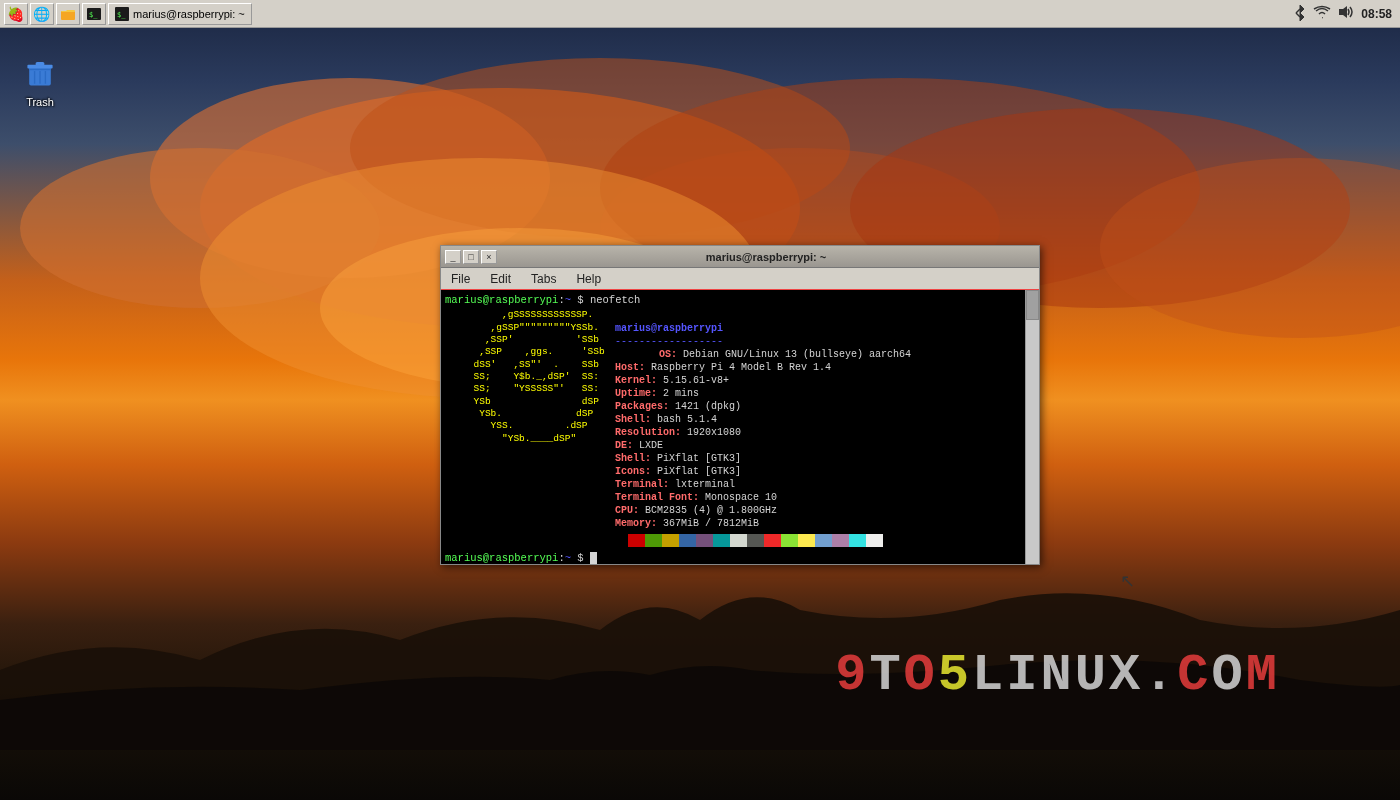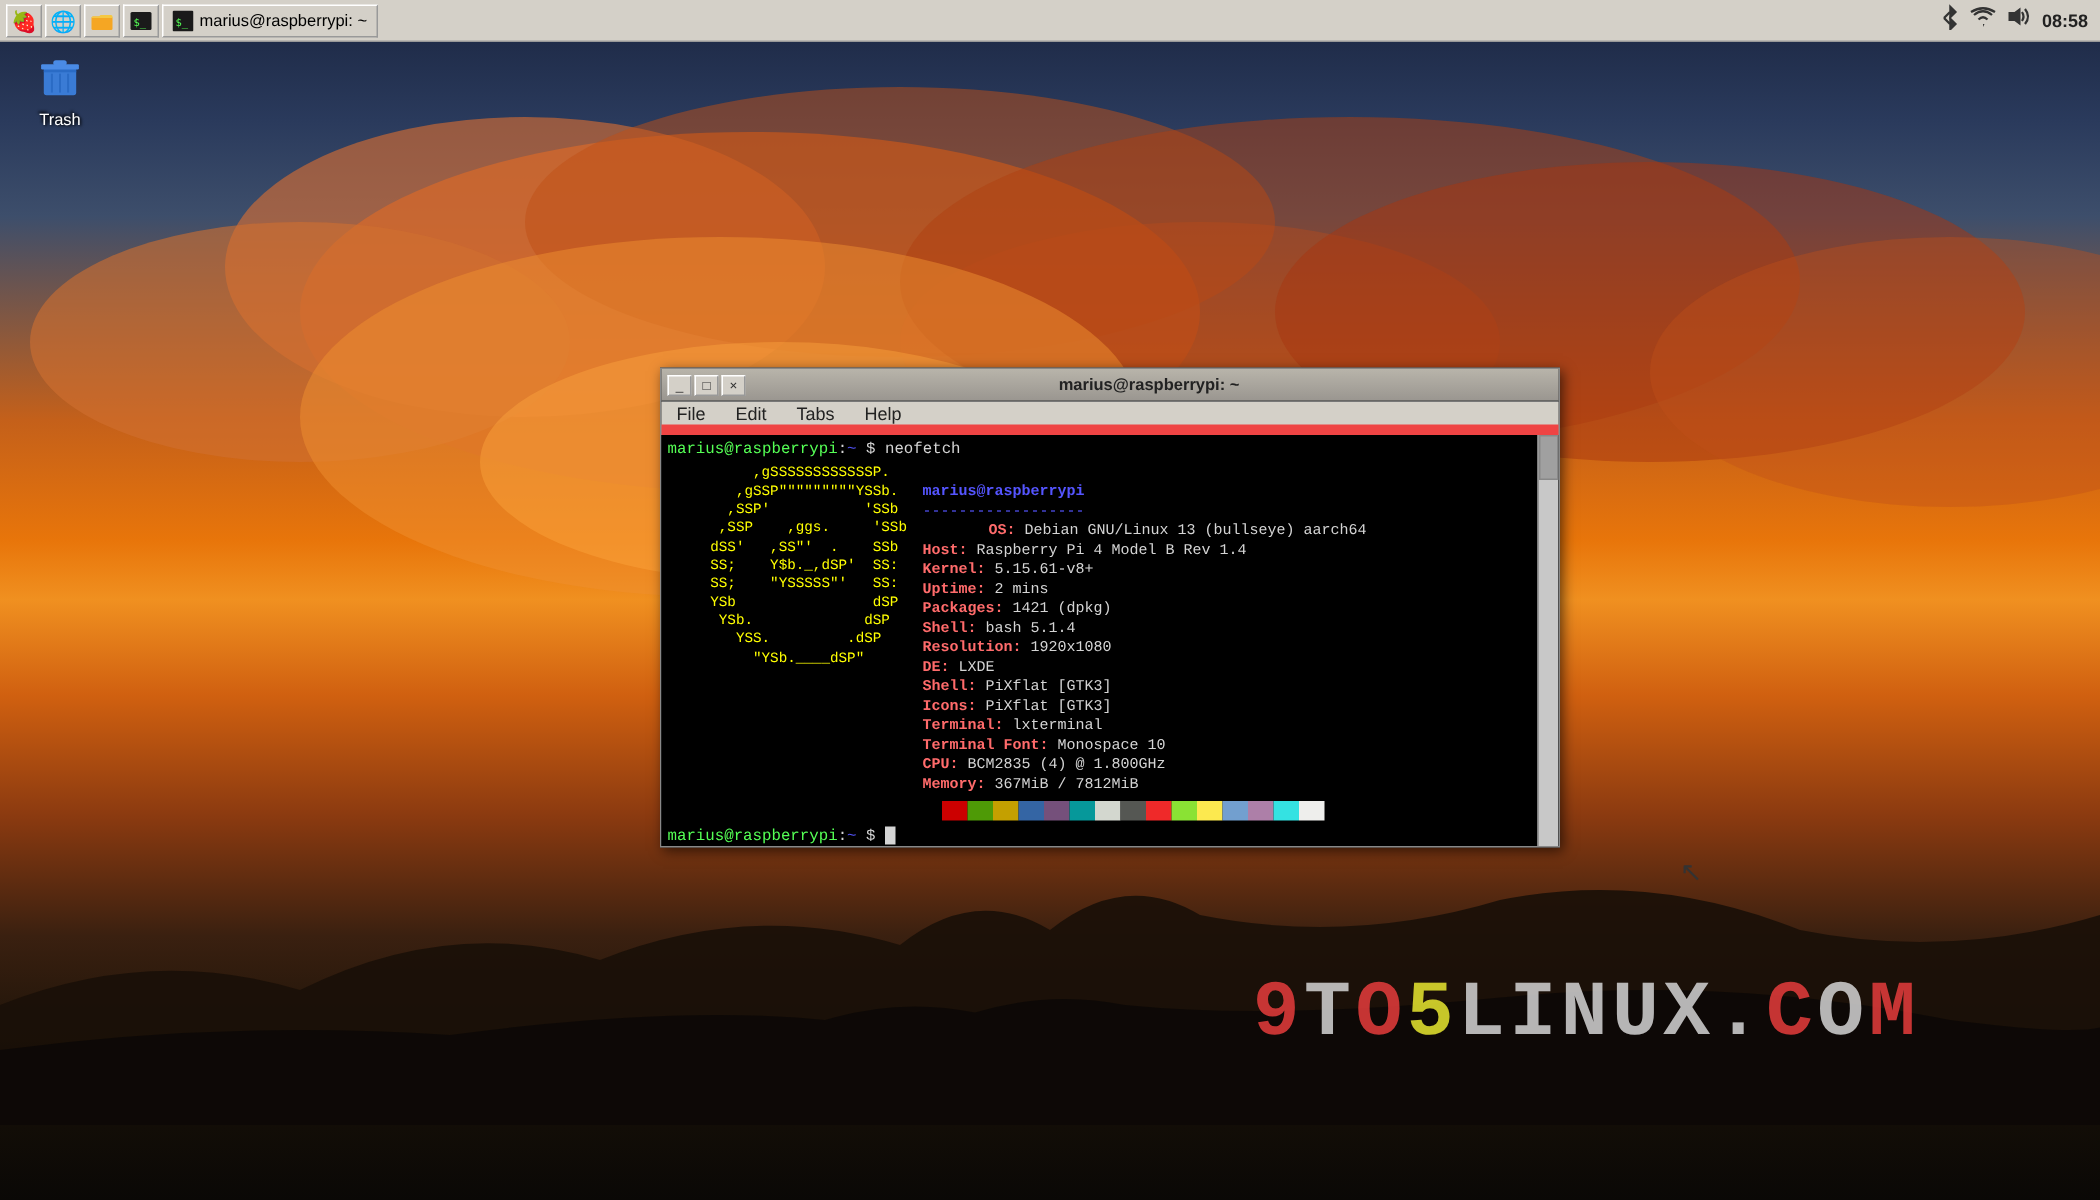--- a/index.html
+++ b/index.html
@@ -186,21 +186,21 @@
       color: #333;
     }
 
     .window-menubar {
       background: #d4d0c8;
       height: 22px;
       display: flex;
       align-items: center;
       padding: 0 4px;
       gap: 8px;
-      border-bottom: 7px solid #ef4444;
+      border-bottom: 1px solid #ef4444;
     }
 
     .menu-item {
       font-size: 12px;
       color: #222;
       cursor: pointer;
       padding: 2px 6px;
     }
 
     .window-content {
@@ -330,21 +330,21 @@
         <svg width="18" height="14" viewBox="0 0 18 14">
           <polygon points="2,4 6,4 10,1 10,13 6,10 2,10" fill="#333"></polygon>
           <path d="M11 4 Q13 7 11 10" stroke="#333" stroke-width="1.5" fill="none"></path>
           <path d="M13 2 Q17 7 13 12" stroke="#333" stroke-width="1.5" fill="none"></path>
         </svg>
       </span>
       <span class="taskbar-clock" style="font-size:12px;color:#222;font-weight:bold;">08:58</span>
     </div>
   </div>
 
-  <div class="desktop-icon" style="top: 26px; left: 8px; position: absolute;">
+  <div class="desktop-icon" style="top: 48px; left: 8px; position: absolute;">
     <div class="icon-img">
       <svg class="trash-icon-svg" viewBox="0 0 40 40">
 
         <rect x="8" y="15" width="24" height="20" rx="2" fill="#3a7bd5"></rect>
         <rect x="8" y="15" width="24" height="3" fill="#2a6bc5"></rect>
 
         <rect x="6" y="12" width="28" height="4" rx="1" fill="#4a8be5"></rect>
 
         <rect x="15" y="9" width="10" height="4" rx="2" fill="#4a8be5"></rect>
 

